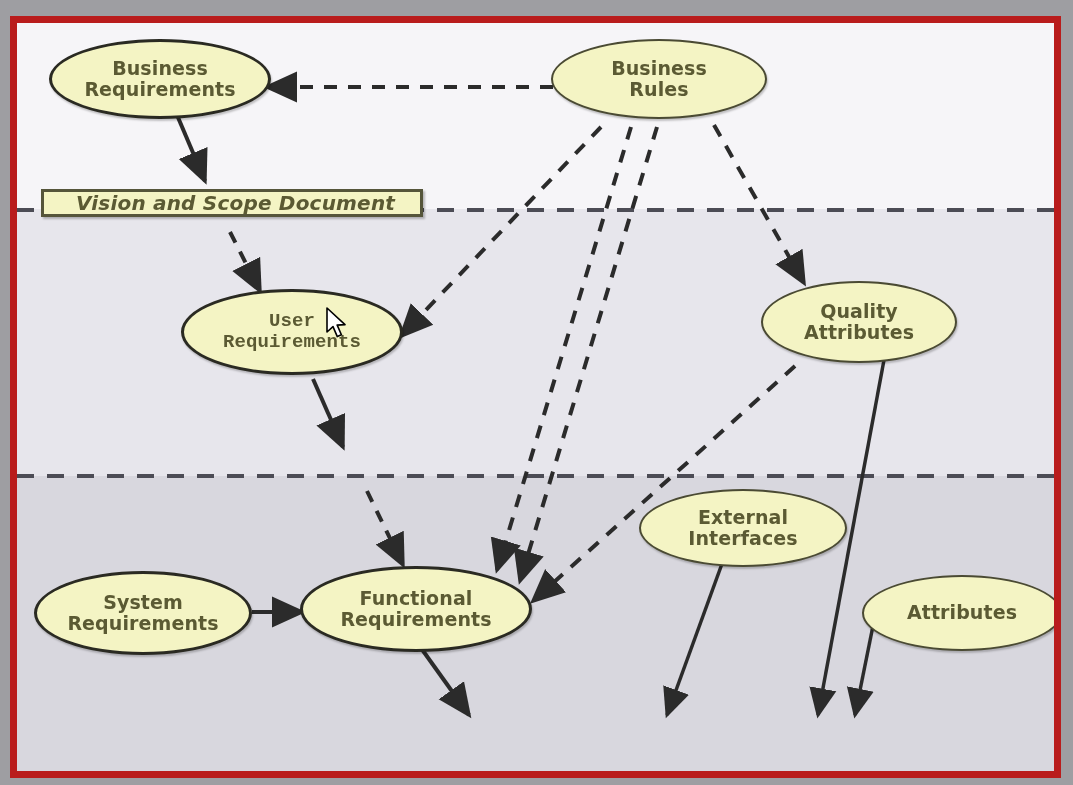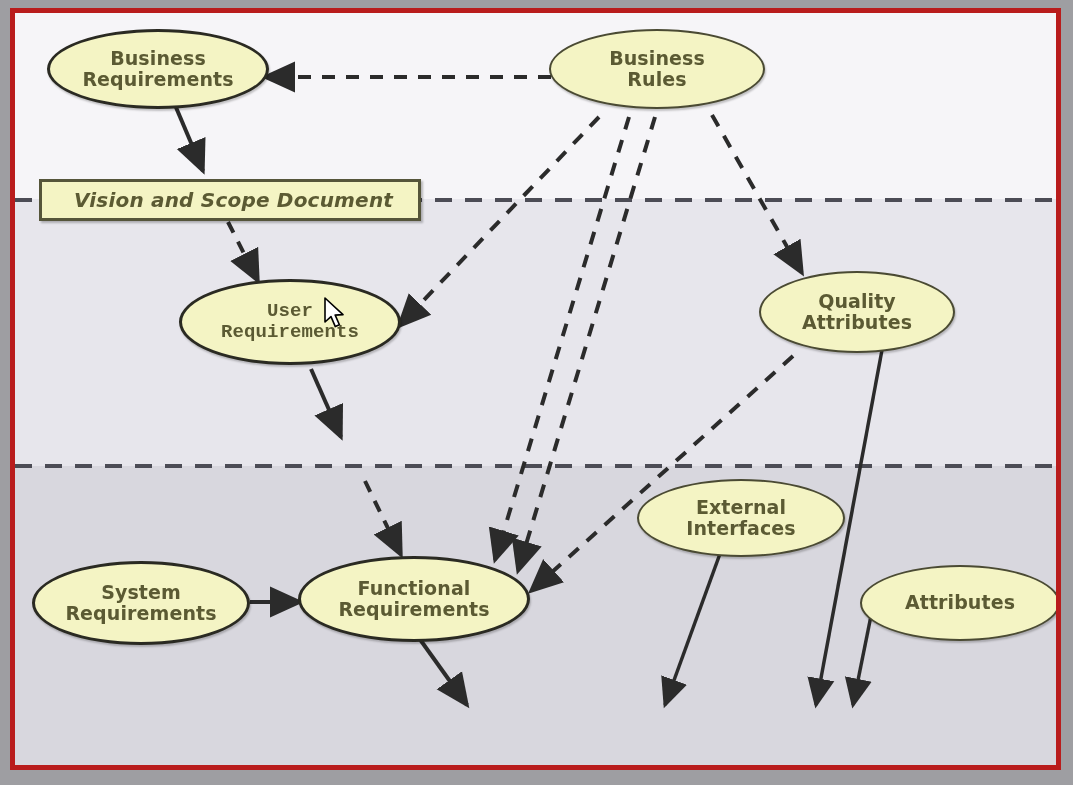--- a/index.html
+++ b/index.html
@@ -12,25 +12,25 @@
   #stage {
     position: relative;
     width: 1073px;
     height: 785px;
     overflow: hidden;
     background: #9e9ea2;
   }
   #frame {
     position: absolute;
     left: 10px;
-    top: 8px;
+    top: 16px;
     width: 1051px;
     height: 762px;
     box-sizing: border-box;
-    border: 5px solid #b91c1c;
+    border: 7px solid #b91c1c;
     background: #000000;
     overflow: hidden;
   }
   
   .band {
     position: absolute;
     left: 0;
     right: 0;
   }
   .band-top    { top: 0;     height: 186px; background: #f6f5f8; }
@@ -144,21 +144,21 @@
       </span>
     </div>
 
     <div class="node ellipse-node ellipse-thin" style="left:534px; top:16px; width:216px; height:80px;">
       <span class="node-text">
         <span>Business</span><br>
         <span>Rules</span>
       </span>
     </div>
 
-    <div class="node doc-node" style="left:24px; top:166px; width:382px; height:42px;padding-left:7px;">
+    <div class="node doc-node" style="left:24px; top:166px; width:382px; height:28px;padding-left:7px;">
       <span class="node-text">Vision and Scope Document</span>
     </div>
 
     <div class="node ellipse-node" style="left:164px; top:266px; width:222px; height:86px;font-family:Liberation Mono, monospace;">
       <span class="node-text">
         <span>User</span><br>
         <span>Requirements</span>
       </span>
     </div>
 

